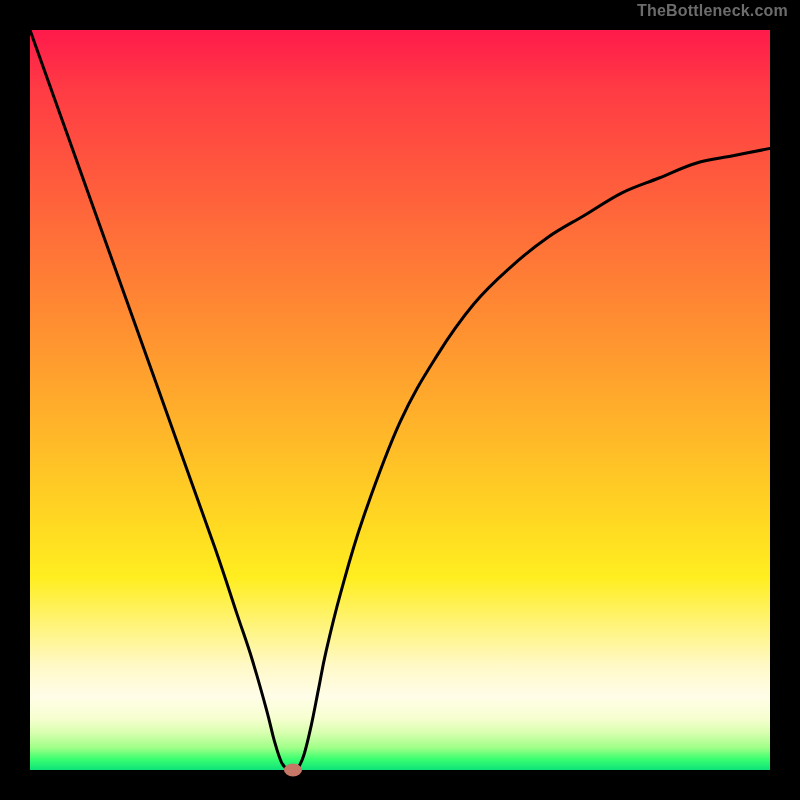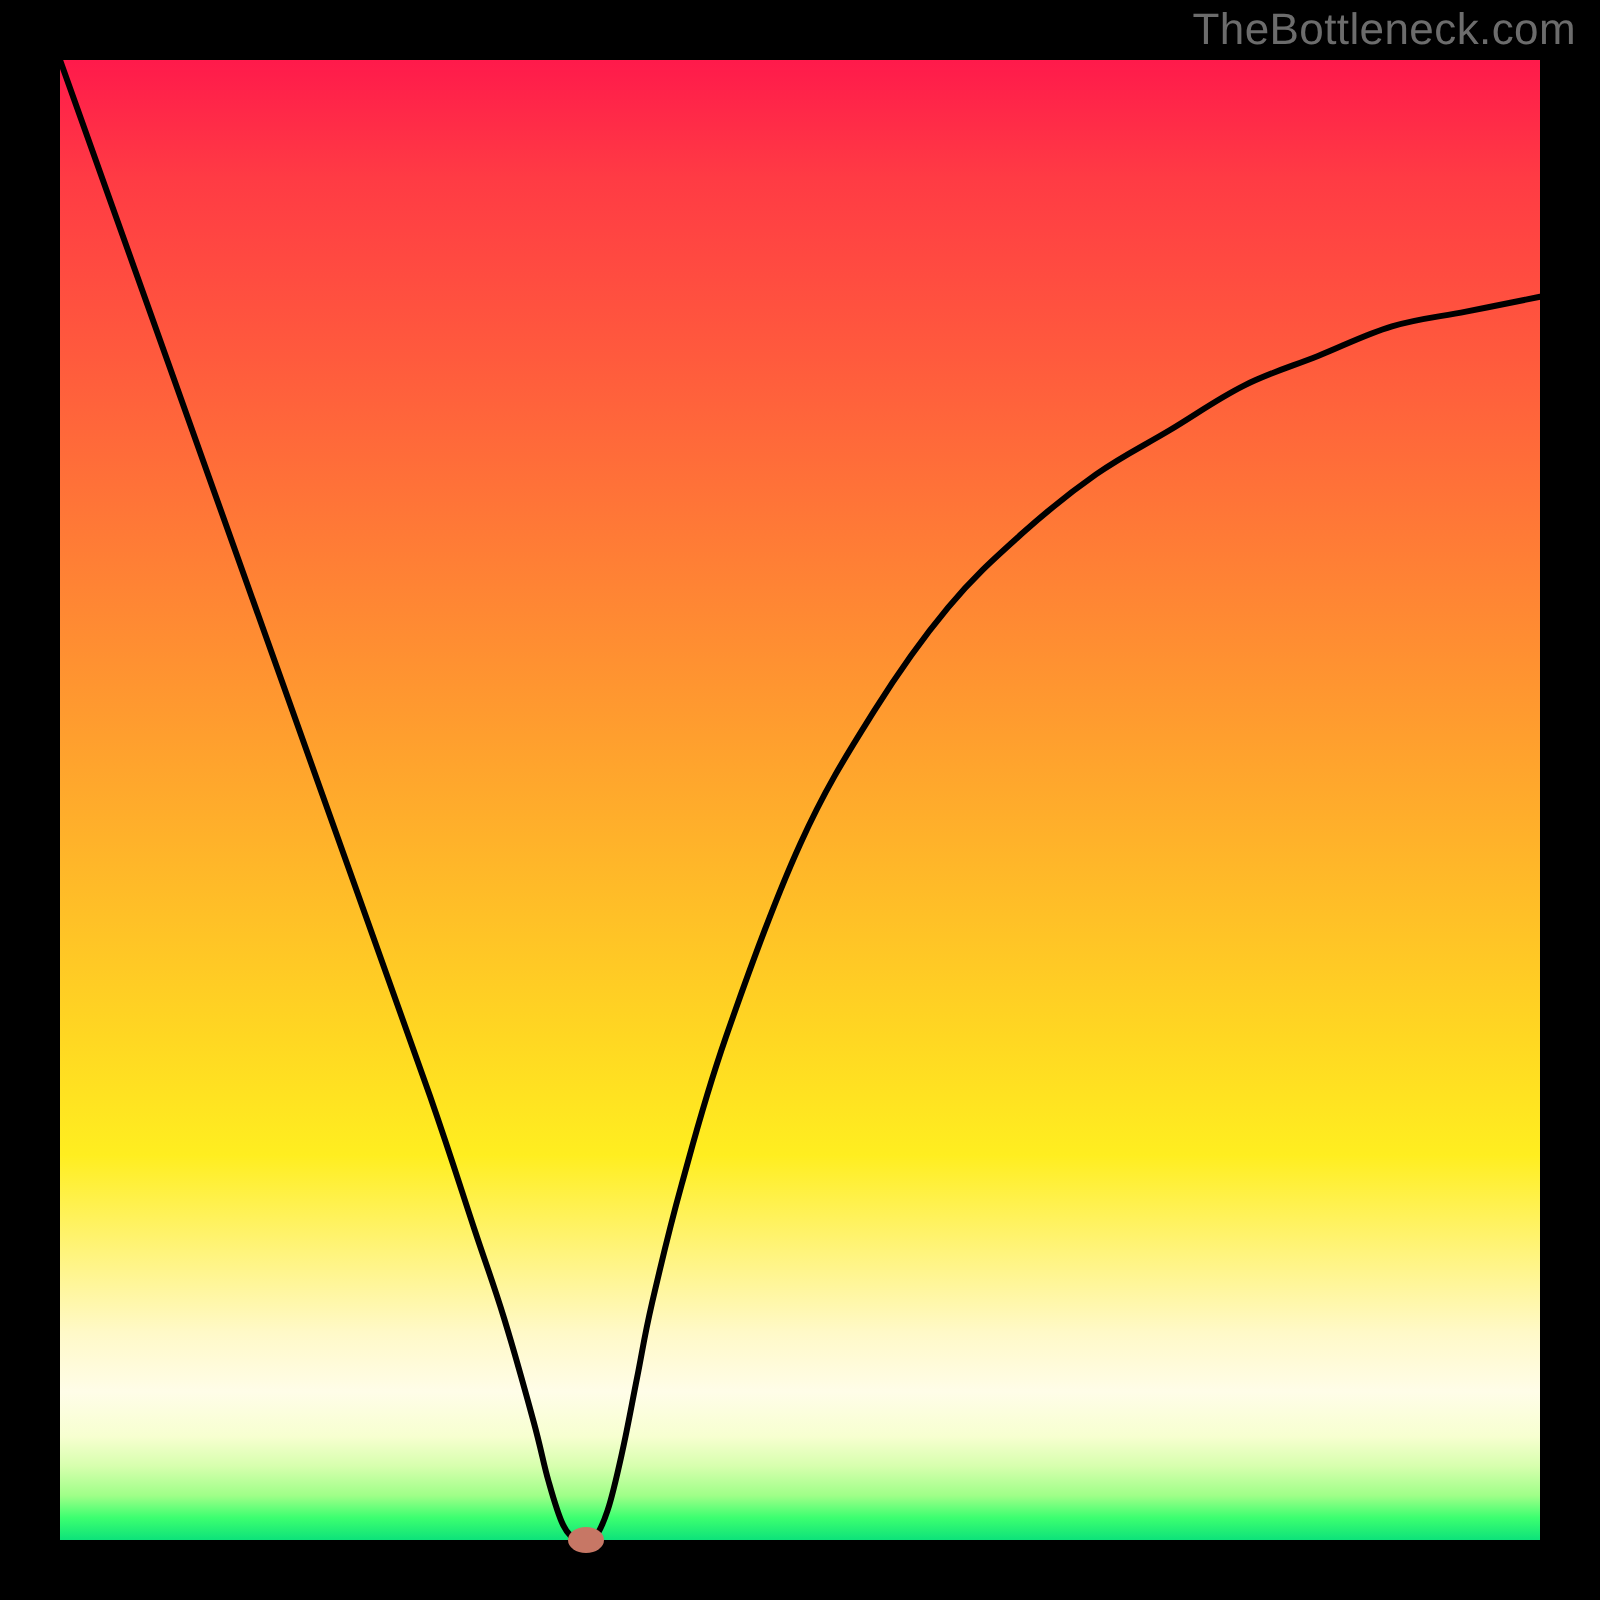--- a/index.html
+++ b/index.html
@@ -15,22 +15,22 @@
     position: relative;
     width: 800px;
     height: 800px;
     background: #000;
   }
   .watermark {
     position: absolute;
     top: 2px;
     right: 12px;
     color: #6c6c6c;
-    font-size: 22px;
-    font-weight: 400;
+    font-size: 16px;
+    font-weight: 700;
     letter-spacing: 0.2px;
     z-index: 10;
   }
   .plot-area {
     position: absolute;
     left: 30px;
     top: 30px;
     width: 740px;
     height: 740px;
     

